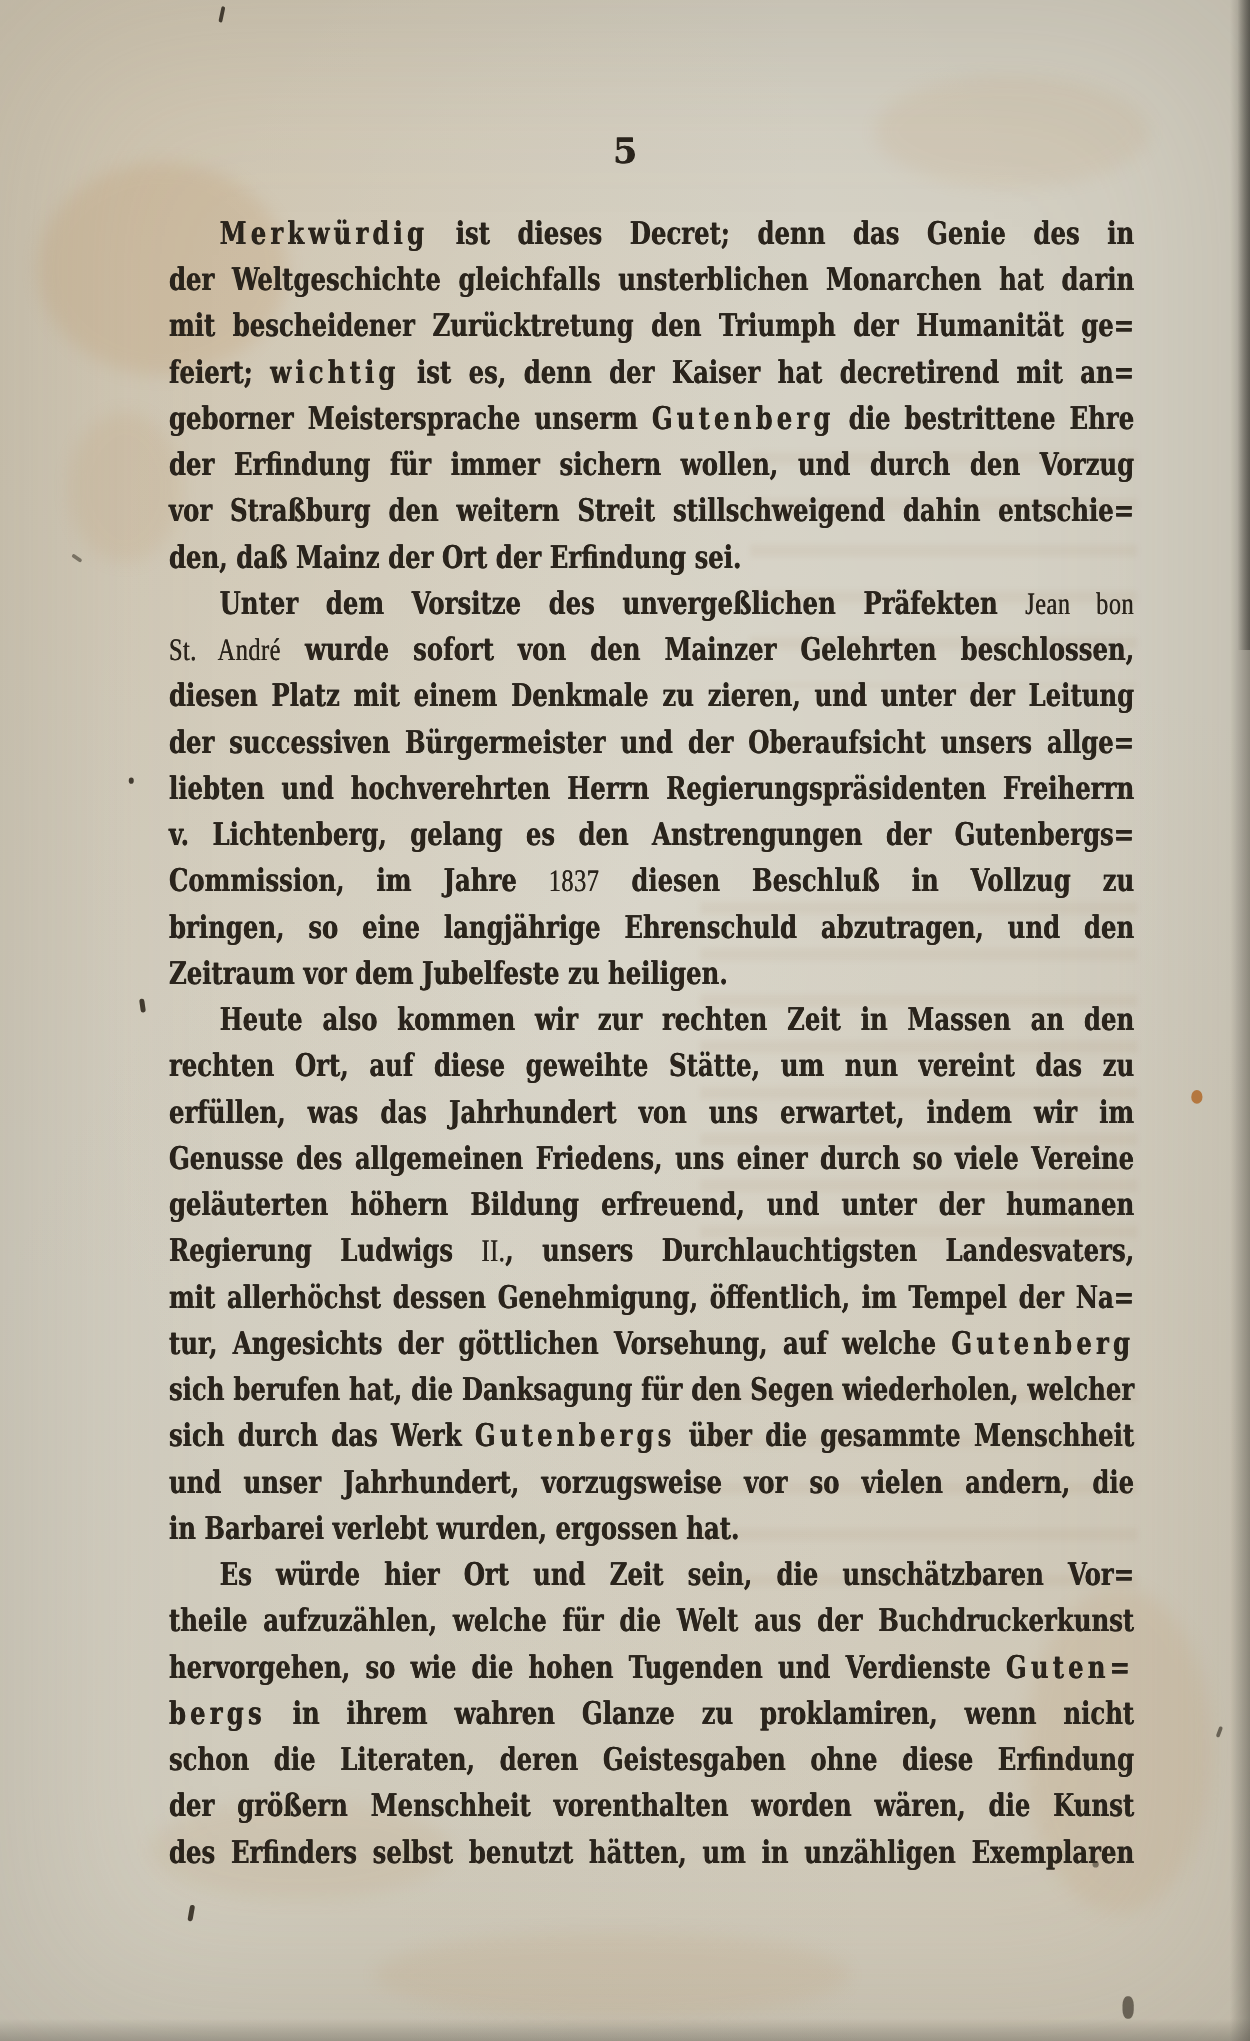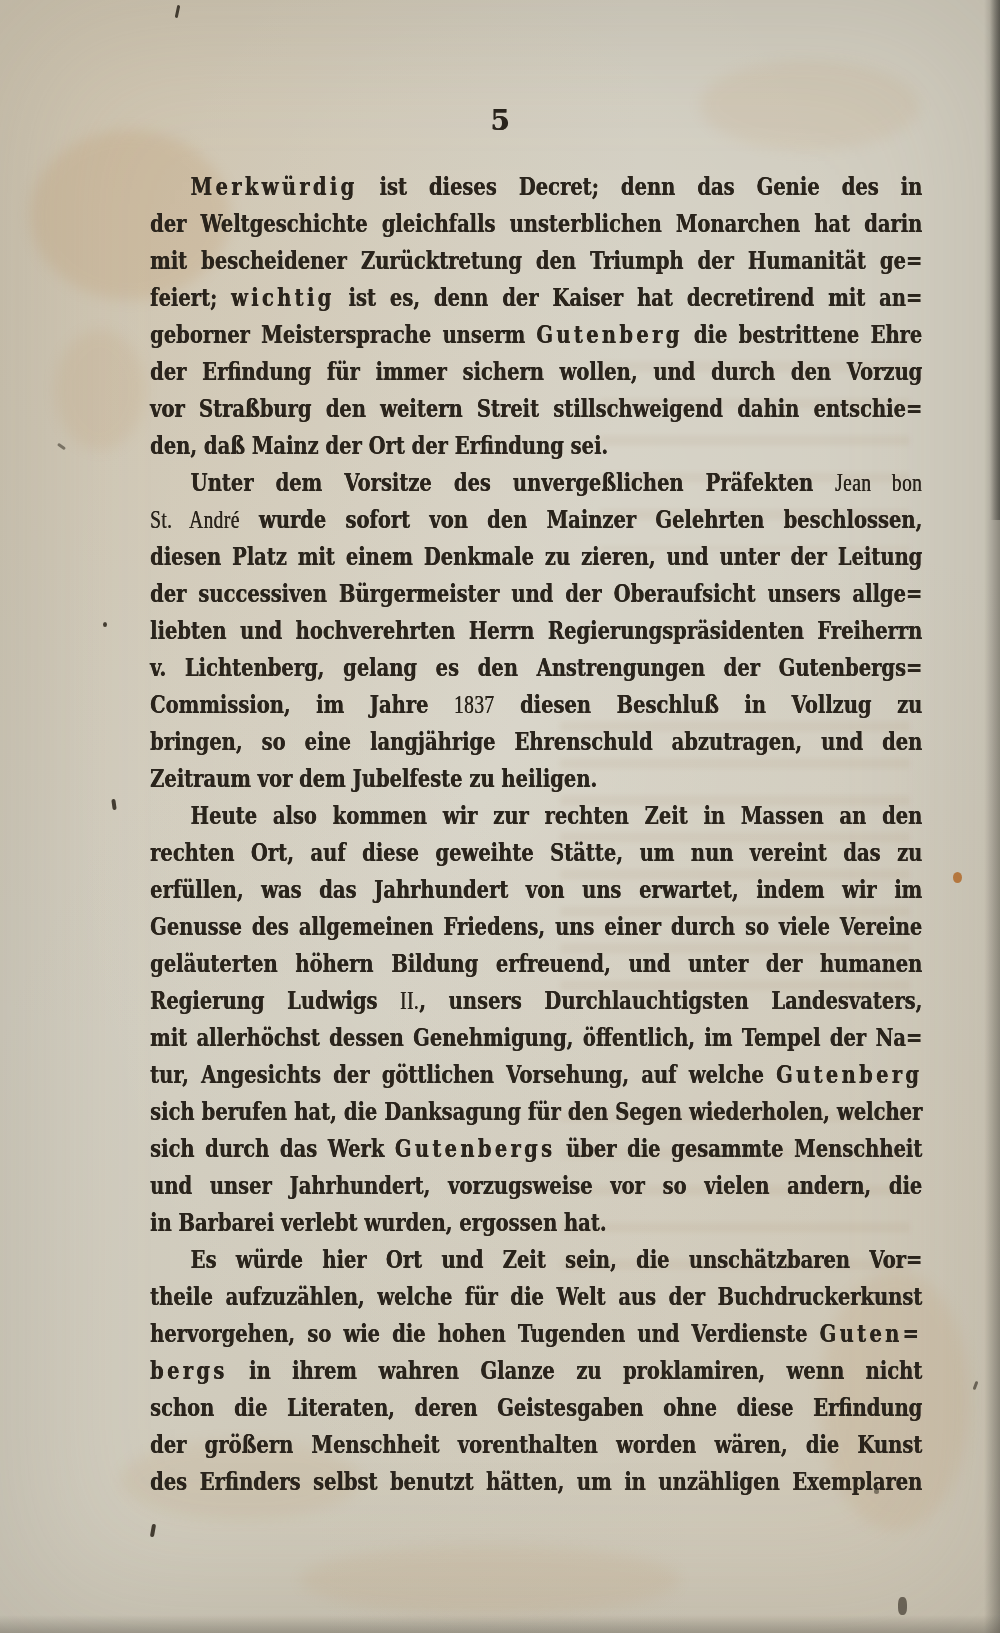--- a/index.html
+++ b/index.html
@@ -16,21 +16,21 @@
     overflow:hidden;
     font-family:"DejaVu Serif", serif;
     color:var(--ink,#2a241c);
   }
   .page-number{
     position:absolute;top:104px;left:0;right:0;
     text-align:center;font-size:28px;font-weight:bold;
     text-shadow:0.4px 0 0 currentColor;
   }
   .text-block{
-    position:absolute;top:168px;left:150px;width:772px;
+    position:absolute;top:168px;left:135px;width:772px;
     text-shadow:0.4px 0 0 currentColor;
   }
   .line{
     width:990px;
     transform:scaleX(0.78);
     transform-origin:0 0;
     font-size:25px;
     line-height:37px;
     height:37px;
     font-weight:bold;

